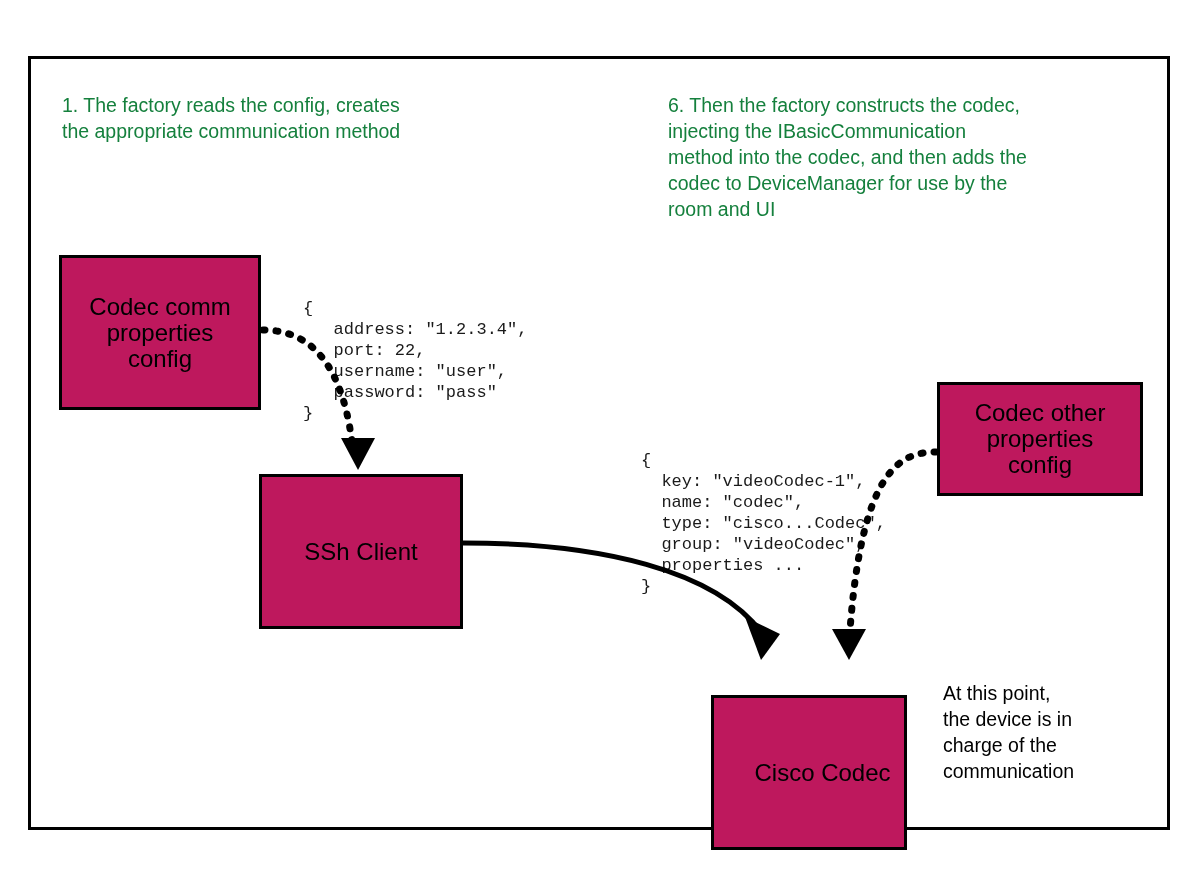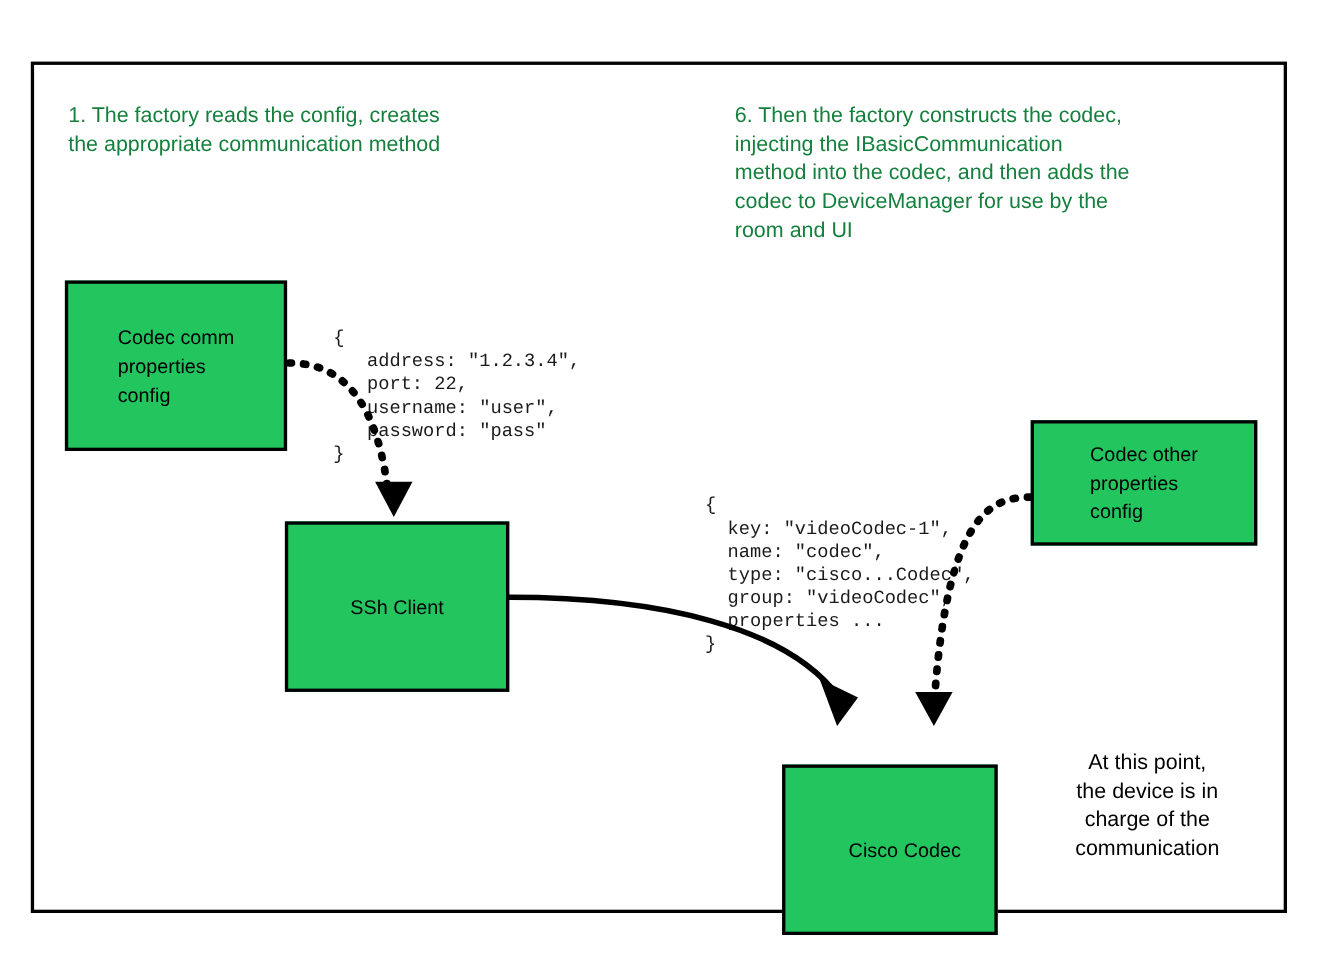--- a/index.html
+++ b/index.html
@@ -38,32 +38,32 @@
   #note-1 { left: 62px; top: 92px; width: 470px; }
   #note-2 { left: 668px; top: 92px; width: 460px; }
   #note-3 {
     position: absolute;
     left: 943px;
     top: 680px;
     width: 200px;
     font-size: 19.5px;
     line-height: 26px;
     white-space: pre-line;
-    text-align: center;
   }
 
   .box {
     position: absolute;
     border: 3px solid #000000;
     box-sizing: border-box;
-    background: #22c55e;
+    background: #be185d;
     display: flex;
     align-items: center;
     justify-content: center;
-    font-size: 18px;
+    text-align: center;
+    font-size: 24px;
     line-height: 26px;
     white-space: pre-line;
     padding: 2px 6px;
   }
   #box-comm-config { left: 59px;  top: 255px; width: 202px; height: 155px; }
   #box-ssh-client  { left: 259px; top: 474px; width: 204px; height: 155px; }
   #box-other-config{ left: 937px; top: 382px; width: 206px; height: 114px; }
   #box-cisco-codec { left: 711px; top: 695px; width: 196px; height: 155px; padding-left: 33px; }
 
   .code {

